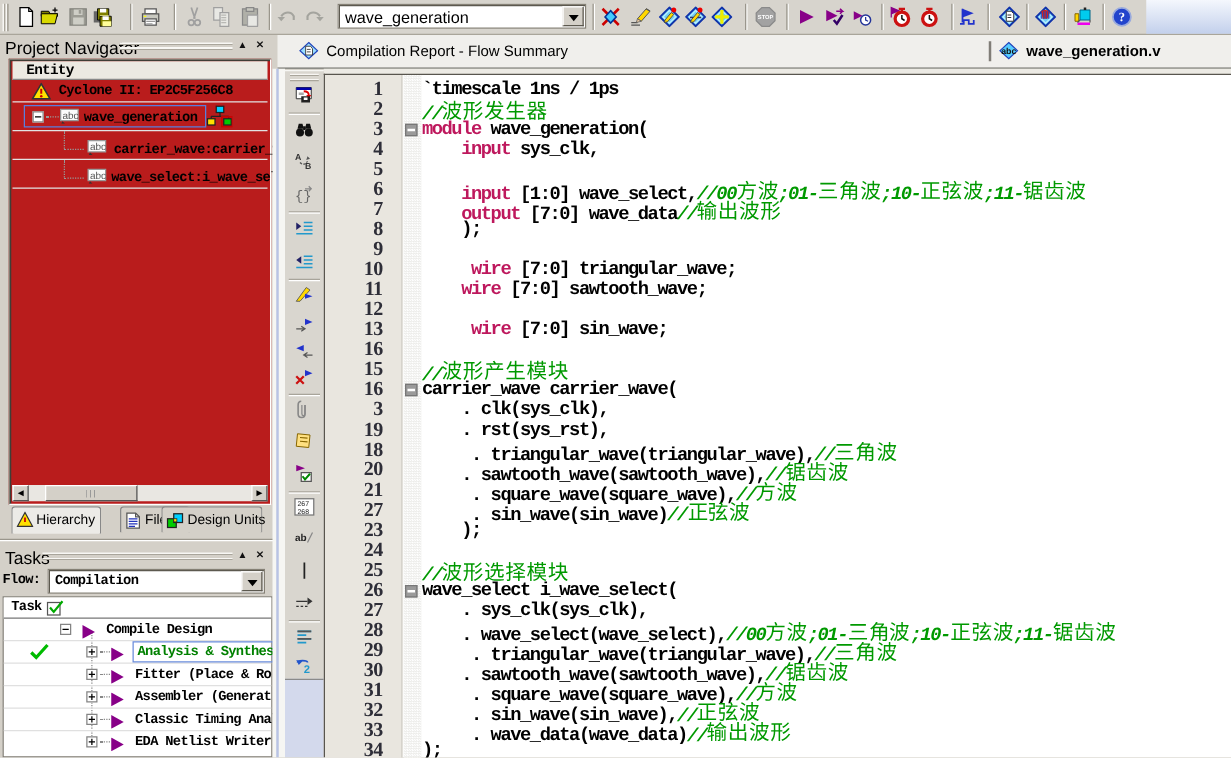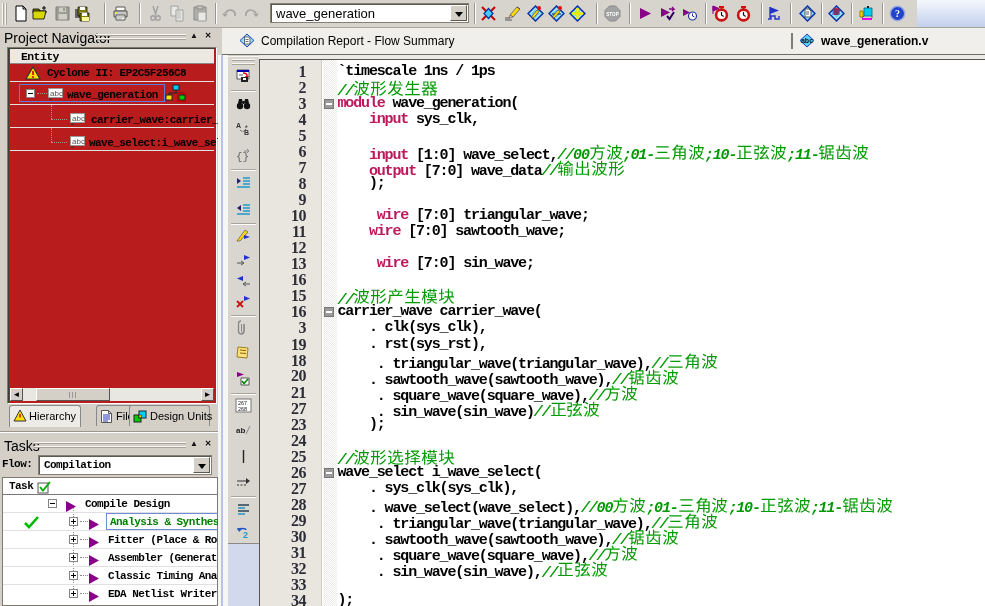--- a/index.html
+++ b/index.html
@@ -736,14 +736,23 @@
         </svg><svg class="cj" viewBox="0 -880 1000 1000">
           <use href="#c0"></use>
         </svg></span></div>
     <div class="cl" style="top:501.2px">     . sin_wave(sin_wave),<span class="c">//<svg class="cj" viewBox="0 -880 1000 1000">
           <use href="#c13"></use>
         </svg><svg class="cj" viewBox="0 -880 1000 1000">
           <use href="#c14"></use>
         </svg><svg class="cj" viewBox="0 -880 1000 1000">
           <use href="#c0"></use>
         </svg></span></div>
+    <div class="cl" style="top:517.2px">     . wave_data(wave_data)<span class="c">//<svg class="cj" viewBox="0 -880 1000 1000">
+          <use href="#c17"></use>
+        </svg><svg class="cj" viewBox="0 -880 1000 1000">
+          <use href="#c18"></use>
+        </svg><svg class="cj" viewBox="0 -880 1000 1000">
+          <use href="#c0"></use>
+        </svg><svg class="cj" viewBox="0 -880 1000 1000">
+          <use href="#c1"></use>
+        </svg></span></div>
     <div class="cl" style="top:533.2px">);</div>
 </div>
 
 </body></html>

